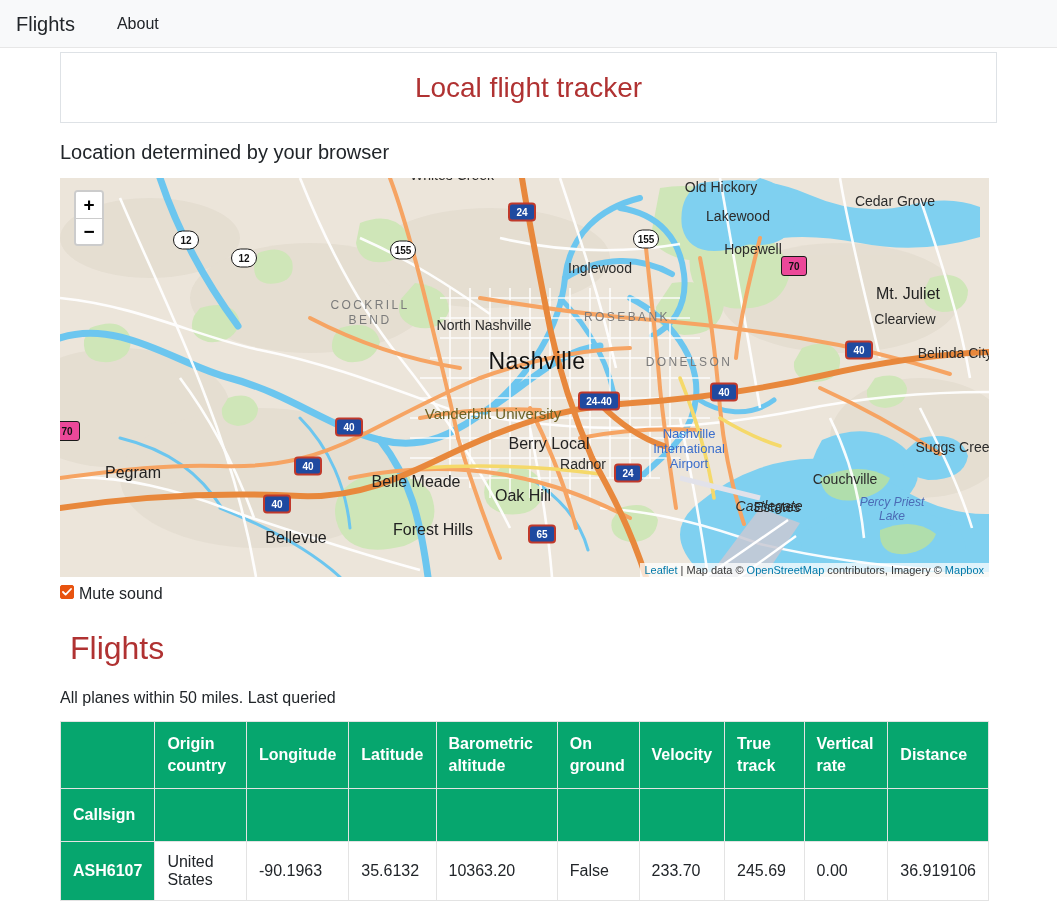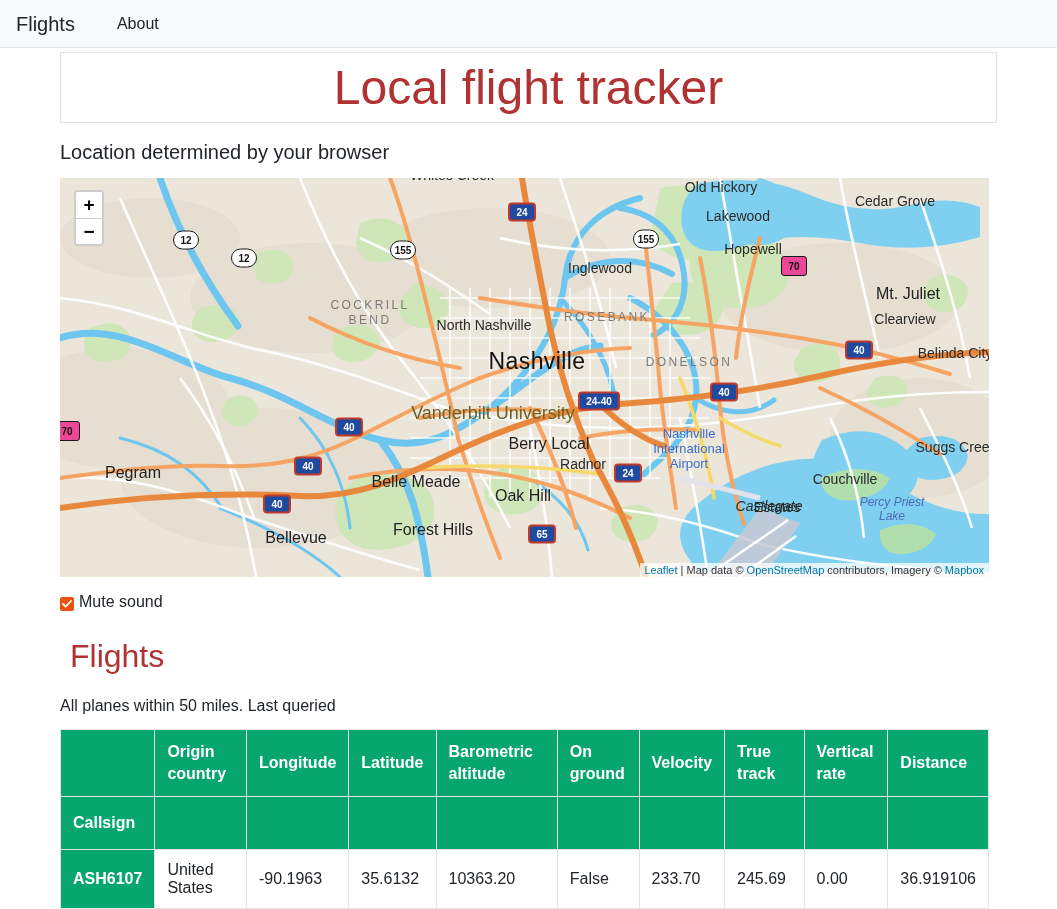--- a/index.html
+++ b/index.html
@@ -45,21 +45,21 @@
     margin-top:4px;
     border:1px solid #dee2e6;
     background:#fff;
     height:71px;
     display:flex;
     align-items:center;
     justify-content:center;
   }
   .title-card h1 {
     margin:0;
-    font-size:48px;
+    font-size:28px;
     font-weight:400;
     color:#b03232;
     letter-spacing:0px;
   }
 
   .note { margin:18px 0 0 0; font-size:20px; color:#212529; }
   .note.second { margin-top:22px; }
 
   
   .map-wrap {
@@ -106,40 +106,40 @@
     white-space:nowrap;
     transform:translate(-50%,-50%);
     font-family:"Liberation Sans", sans-serif;
     color:#333;
     pointer-events:none;
   }
   .lbl.city      { font-size:14px; color:#2b2b2b; }
   .lbl.bigcity   { font-size:23px; color:#111; font-weight:400; letter-spacing:.4px;}
   .lbl.midcity   { font-size:16px; color:#222; }
   .lbl.hood      { font-size:12px; color:#7b7b7b; letter-spacing:2.4px; }
-  .lbl.poi       { font-size:18px; color:#6b6227; }
+  .lbl.poi       { font-size:15px; color:#6b6227; }
   .lbl.airport   { font-size:13px; color:#3b6ecc; text-align:center; line-height:15px; }
   .lbl.water     { font-size:12px; color:#4b6bb5; font-style:italic; text-align:center; line-height:14px;}
 
   .shield {
     position:absolute;
     transform:translate(-50%,-50%);
     border-radius:4px;
     font-size:10px; font-weight:700; color:#fff;
     display:flex; align-items:center; justify-content:center;
     font-family:"Liberation Sans", sans-serif;
     pointer-events:none;
   }
   .shield.interstate { background:#1f4aa0; border:2px solid #c0392b; width:28px; height:19px; }
   .shield.interstate.wide { width:42px; }
   .shield.us { background:#ec4899; border:1.5px solid #1a1a1a; color:#111; width:26px; height:20px; border-radius:3px;}
   .shield.state { background:#fff; border:1.5px solid #1a1a1a; color:#111; width:26px; height:19px; border-radius:10px;}
 
   
-  .mute-row { display:flex; align-items:flex-end; margin-top:16px; }
+  .mute-row { display:flex; align-items:flex-start; margin-top:8px; }
   .chk {
     width:14px; height:14px;
     background:#e8530f;
     border:1px solid #e8530f;
     border-radius:2px;
     display:flex; align-items:center; justify-content:center;
     margin-right:5px;
   }
   .chk svg { display:block; }
   .mute-label { font-size:16px; color:#212529; }
@@ -372,21 +372,21 @@
         <div class="lbl city" style="left: 392px; top: -3px;">Whites Creek</div>
         <div class="lbl city" style="left: 661px; top: 9px;">Old Hickory</div>
         <div class="lbl city" style="left: 835px; top: 23px;">Cedar Grove</div>
         <div class="lbl city" style="left: 678px; top: 38px;">Lakewood</div>
         <div class="lbl city" style="left: 693px; top: 71px;">Hopewell</div>
         <div class="lbl city" style="left: 540px; top: 90px;">Inglewood</div>
         <div class="lbl midcity" style="left: 848px; top: 116px;">Mt. Juliet</div>
         <div class="lbl hood" style="left: 310px; top: 127px;">COCKRILL</div>
         <div class="lbl hood" style="left: 310px; top: 142px;">BEND</div>
         <div class="lbl city" style="left: 845px; top: 141px;">Clearview</div>
-        <div class="lbl hood" style="left: 547px; top: 139px;">ROSEBANK</div>
+        <div class="lbl hood" style="left: 567px; top: 139px;">ROSEBANK</div>
         <div class="lbl city" style="left: 424px; top: 147px;">North Nashville</div>
         <div class="lbl bigcity" style="left: 477px; top: 183px;">Nashville</div>
         <div class="lbl hood" style="left: 629px; top: 184px;">DONELSON</div>
         <div class="lbl city" style="left: 895px; top: 175px;">Belinda City</div>
         <div class="lbl poi" style="left: 433px; top: 235px;">Vanderbilt University</div>
         <div class="lbl midcity" style="left: 489px; top: 266px;">Berry Local</div>
         <div class="lbl city" style="left: 523px; top: 286px;">Radnor</div>
         <div class="lbl city" style="left: 896px; top: 263px; margin-top: 6px;">Suggs Creek</div>
         <div class="lbl city" style="left: 785px; top: 301px;">Couchville</div>
         <div class="lbl midcity" style="left: 73px; top: 295px;">Pegram</div>

